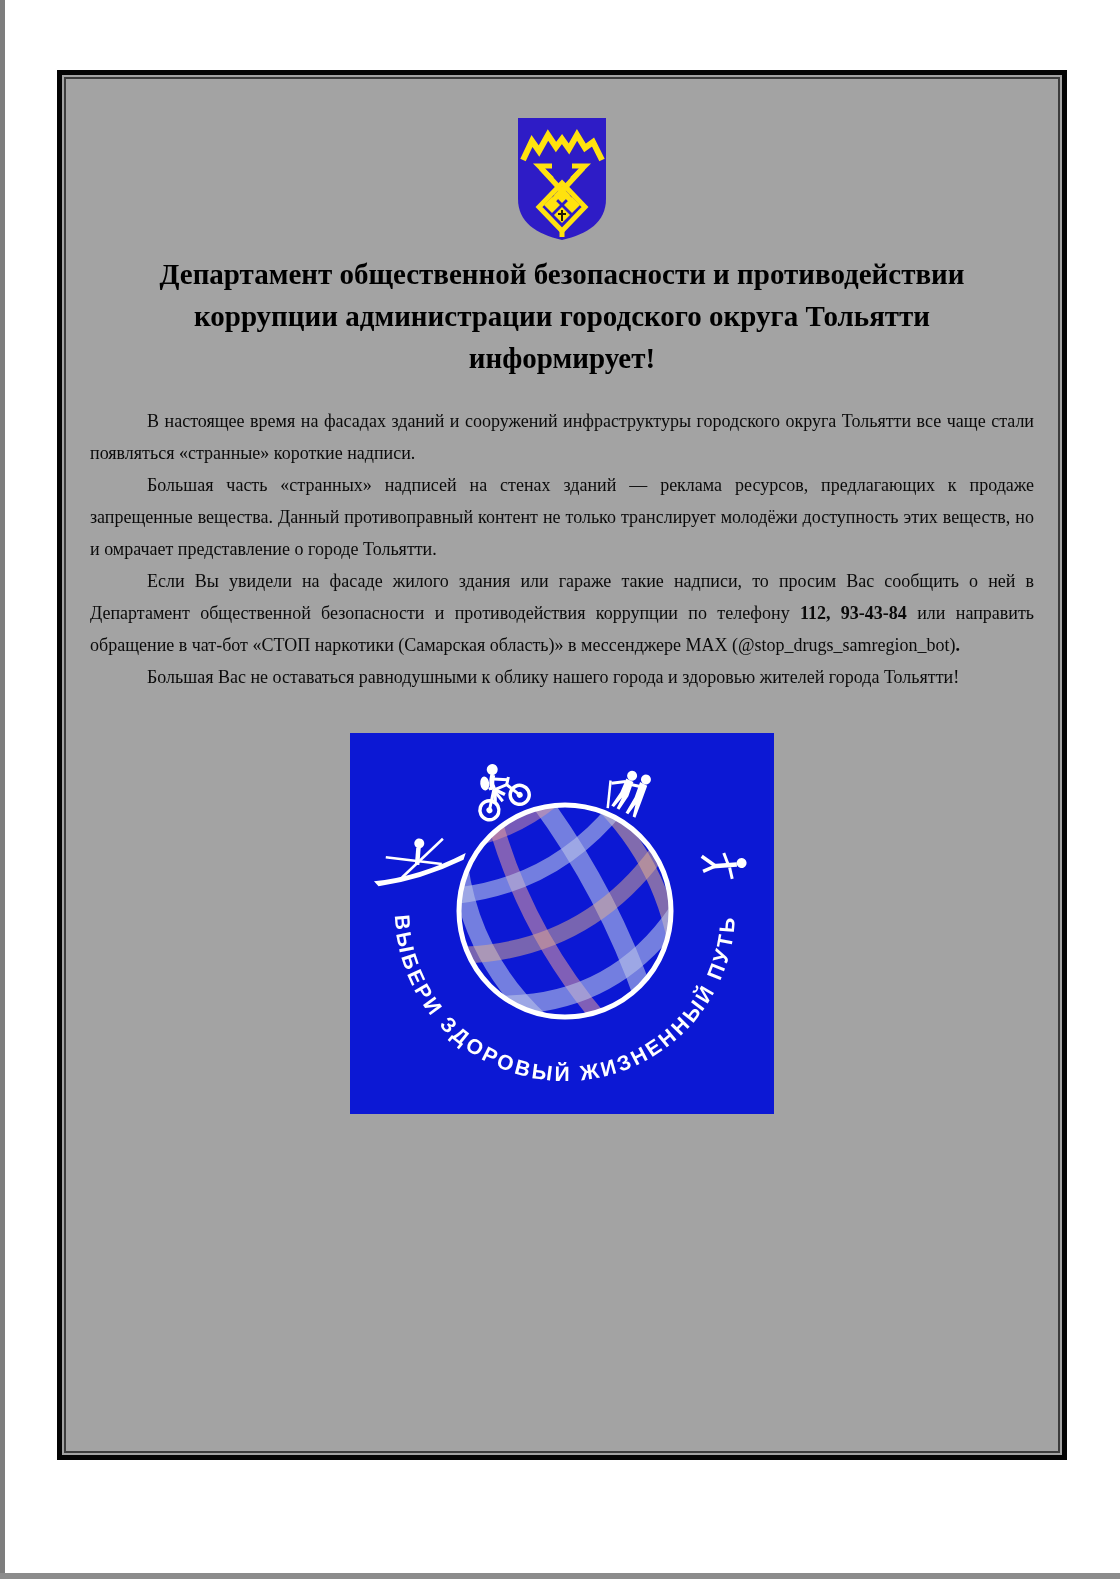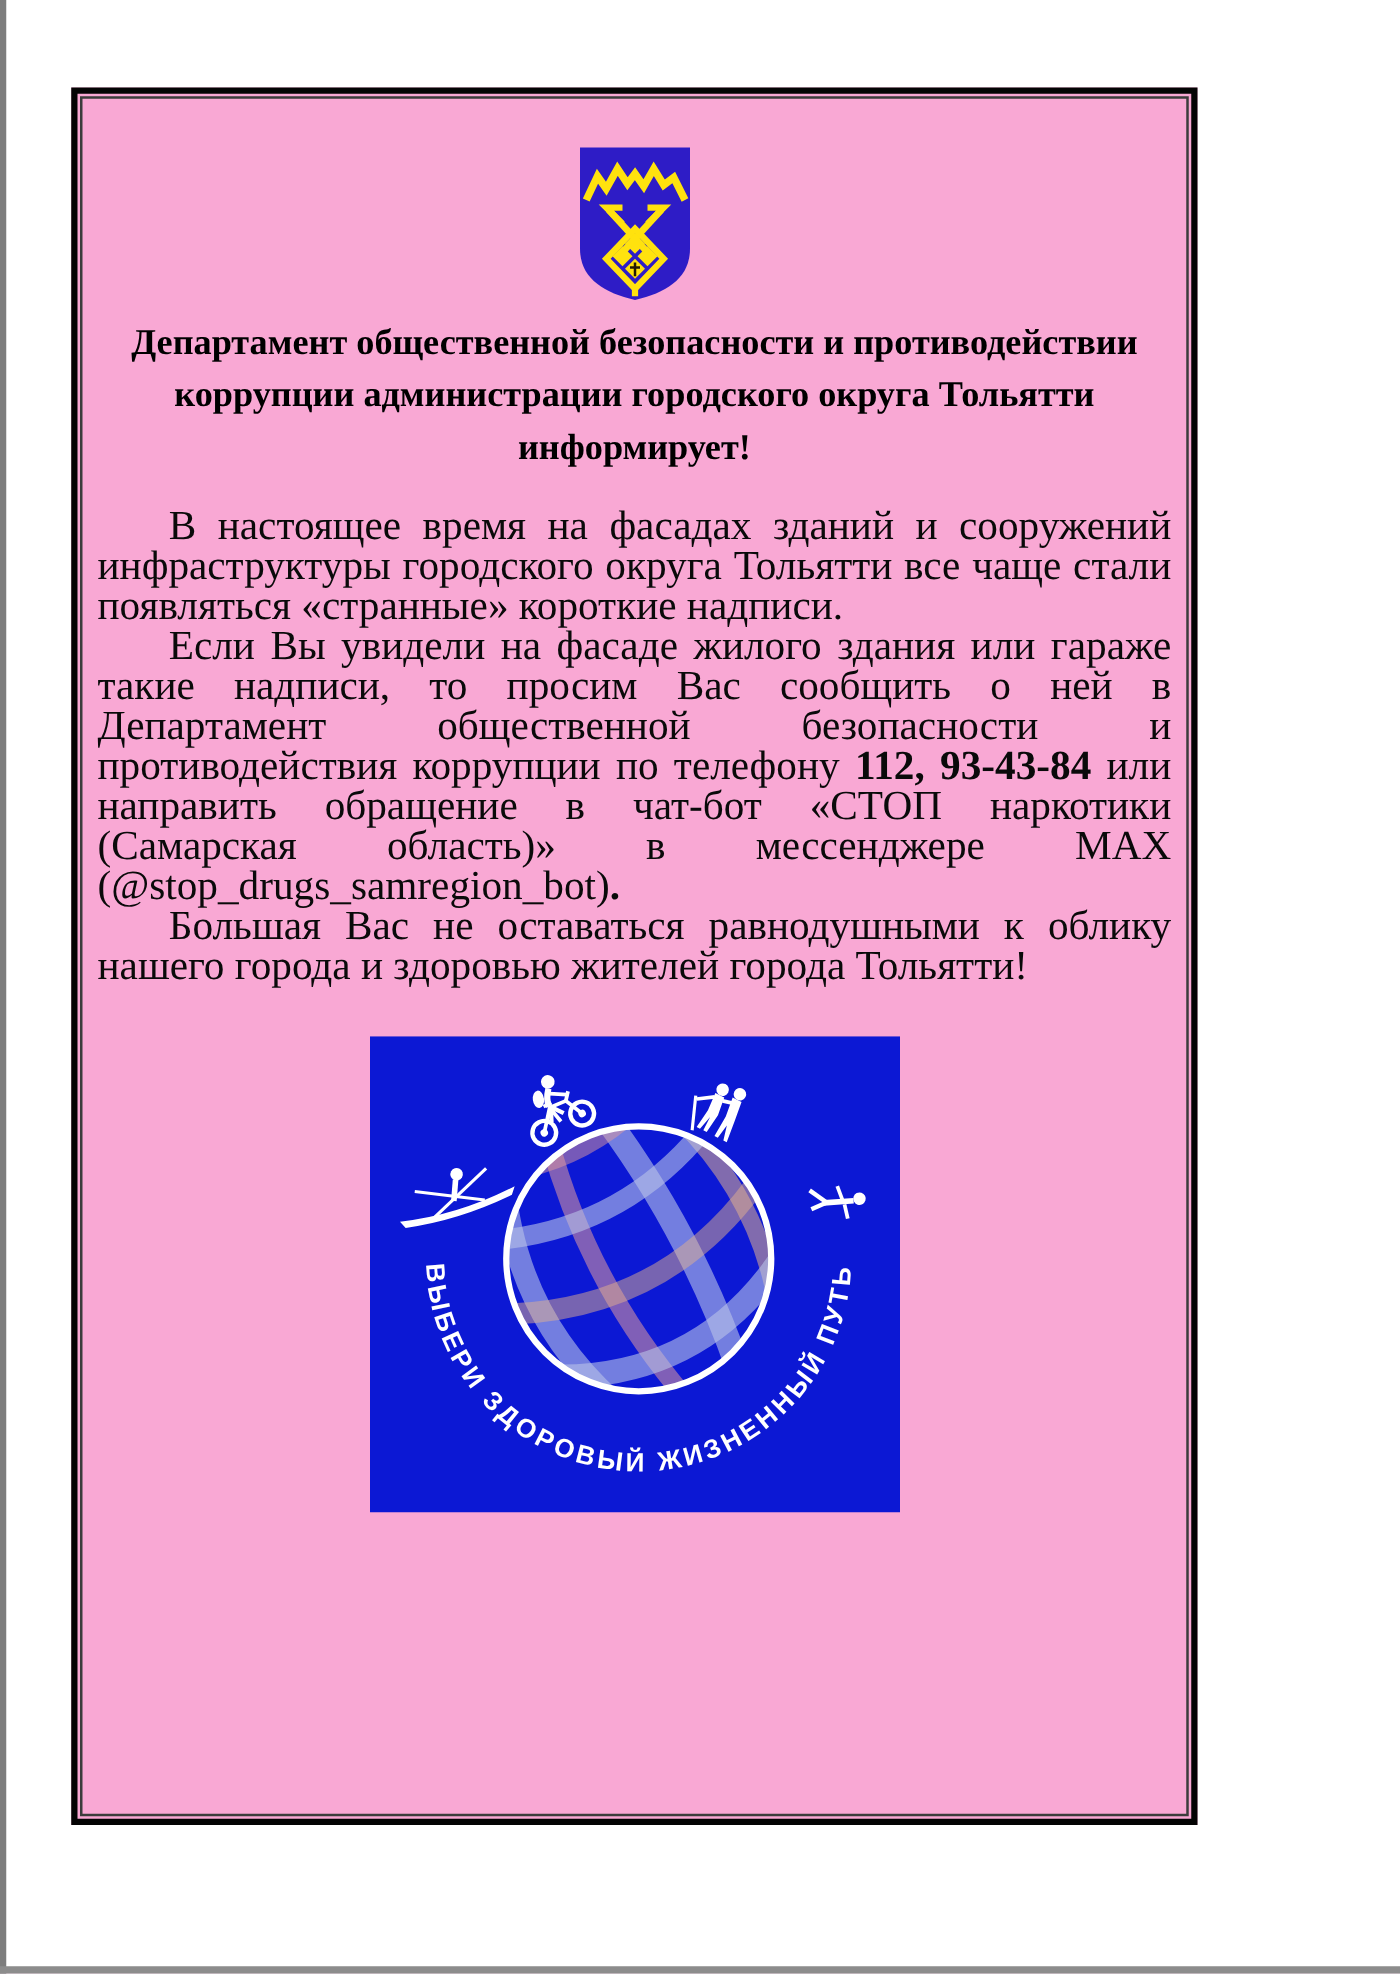--- a/index.html
+++ b/index.html
@@ -4,38 +4,38 @@
 <style>
   html,body { margin:0; padding:0; }
   body {
     width:1120px; height:1579px; position:relative; background:#ffffff;
     font-family:"Liberation Serif", serif; overflow:hidden;
   }
   .edge-left  { position:absolute; left:0; top:0; width:5px; height:1579px; background:#7d7d7d; }
   .edge-bottom{ position:absolute; left:0; top:1573px; width:1120px; height:6px; background:#8c8c8c; }
 
   .frame {
-    position:absolute; left:57px; top:70px; width:901px; height:1390px;
-    box-sizing:border-box; border:5px solid #040404; background:#f9a8d4;
+    position:absolute; left:57px; top:70px; width:1010px; height:1390px;
+    box-sizing:border-box; border:5px solid #040404; background:#a3a3a3;
   }
   .frame-inner {
     position:absolute; inset:2px; border:2px solid #3c3c3c; overflow:hidden;
   }
 
   .crest { width:94px; height:128px; margin:36px auto 0; }
   .crest svg { display:block; }
 
   .doc-title {
     margin:10px 6px 0; font-size:29px; line-height:42px; font-weight:bold;
     text-align:center; color:#000;
   }
   .doc-title div { white-space:nowrap; }
 
   .body-text {
-    margin:26px 12px 0; font-size:33px; line-height:32px;
+    margin:26px 24px 0; font-size:18px; line-height:32px;
     text-align:justify; color:#0a0a0a;
   }
   .para { margin:0; text-indent:57px; }
   .para b { font-weight:bold; }
 
   .logo-wrap { width:424px; height:381px; margin:40px auto 0; }
   .logo-wrap svg { display:block; }
   .slogan {
     font-family:"Liberation Sans", sans-serif; font-weight:bold;
     font-size:21px; letter-spacing:3px; fill:#ffffff;
@@ -76,20 +76,21 @@
     </div>
 
     <h1 class="doc-title">
       <div>Департамент общественной безопасности и противодействии</div>
       <div>коррупции администрации городского округа Тольятти</div>
       <div>информирует!</div>
     </h1>
 
     <div class="body-text">
       <p class="para">В настоящее время на фасадах зданий и сооружений инфраструктуры городского округа Тольятти все чаще стали появляться «странные» короткие надписи.</p>
+      <p class="para">Большая часть «странных» надписей на стенах зданий — реклама ресурсов, предлагающих к продаже запрещенные вещества. Данный противоправный контент не только транслирует молодёжи доступность этих веществ, но и омрачает представление о городе Тольятти.</p>
       <p class="para"><span>Если Вы увидели на фасаде жилого здания или гараже такие надписи, то просим Вас сообщить о ней в Департамент общественной безопасности и противодействия коррупции по телефону </span><b>112, 93-43-84</b><span> или направить обращение в чат-бот «СТОП наркотики (Самарская область)» в мессенджере MAX (@stop_drugs_samregion_bot)</span><b>.</b></p>
       <p class="para">Большая Вас не оставаться равнодушными к облику нашего города и здоровью жителей города Тольятти!</p>
     </div>
 
     <div class="logo-wrap">
       <svg viewBox="0 0 424 381" width="424" height="381">
         <rect width="424" height="381" fill="#0c18d4"></rect>
         <defs>
           <clipPath id="globeClip">
               <circle cx="215" cy="178" r="106"></circle>

